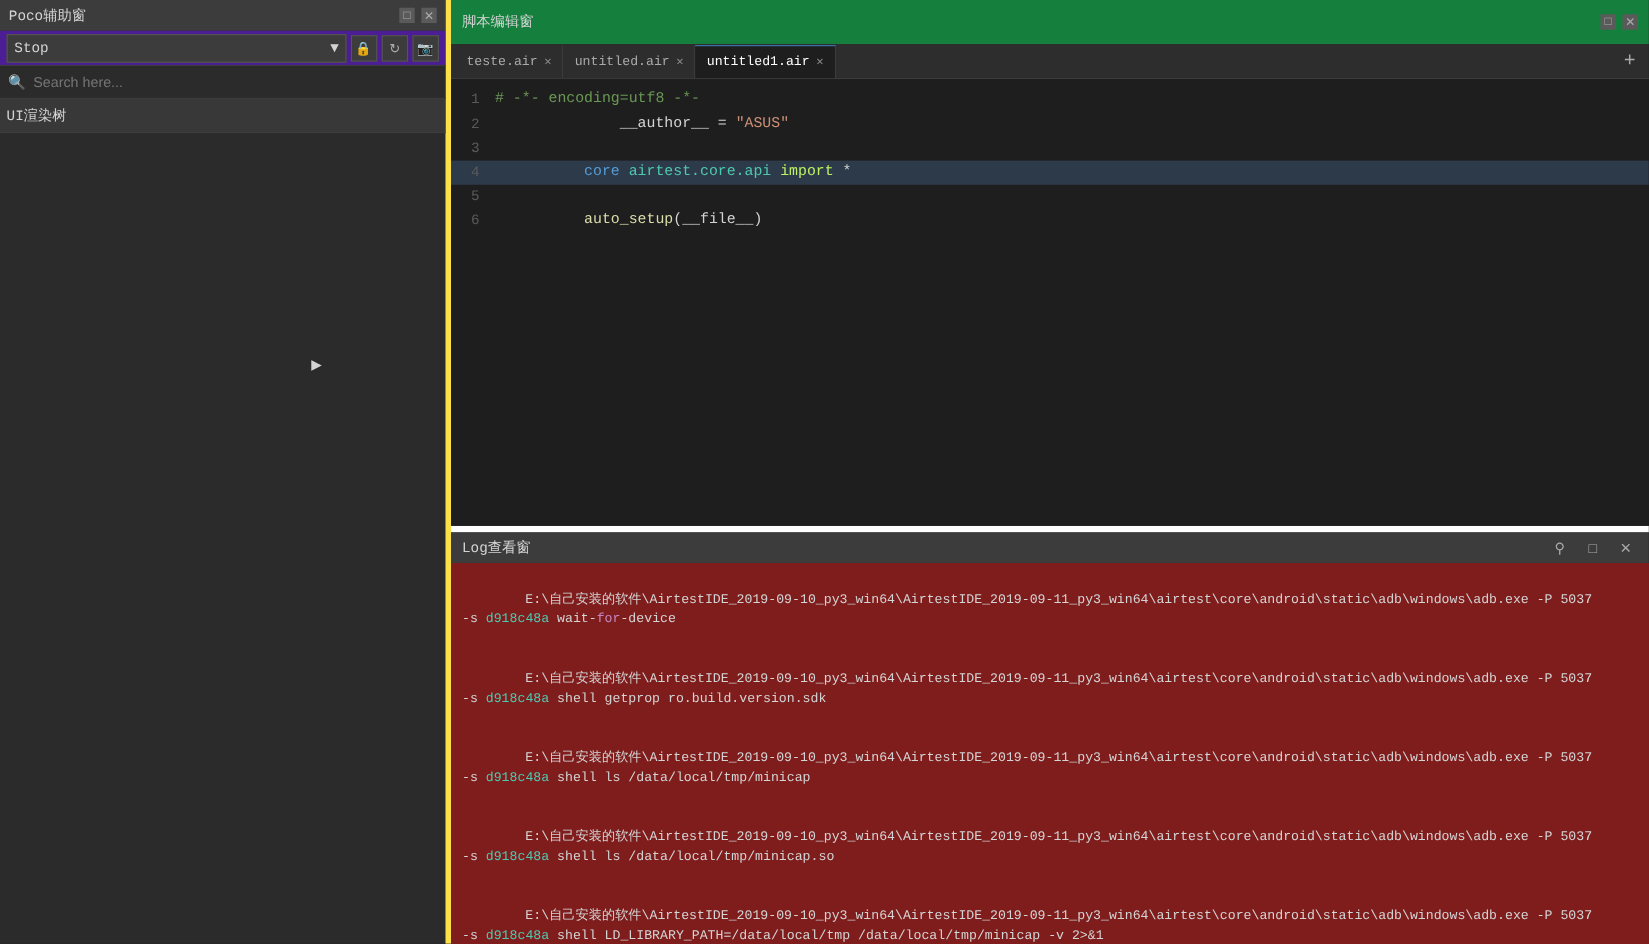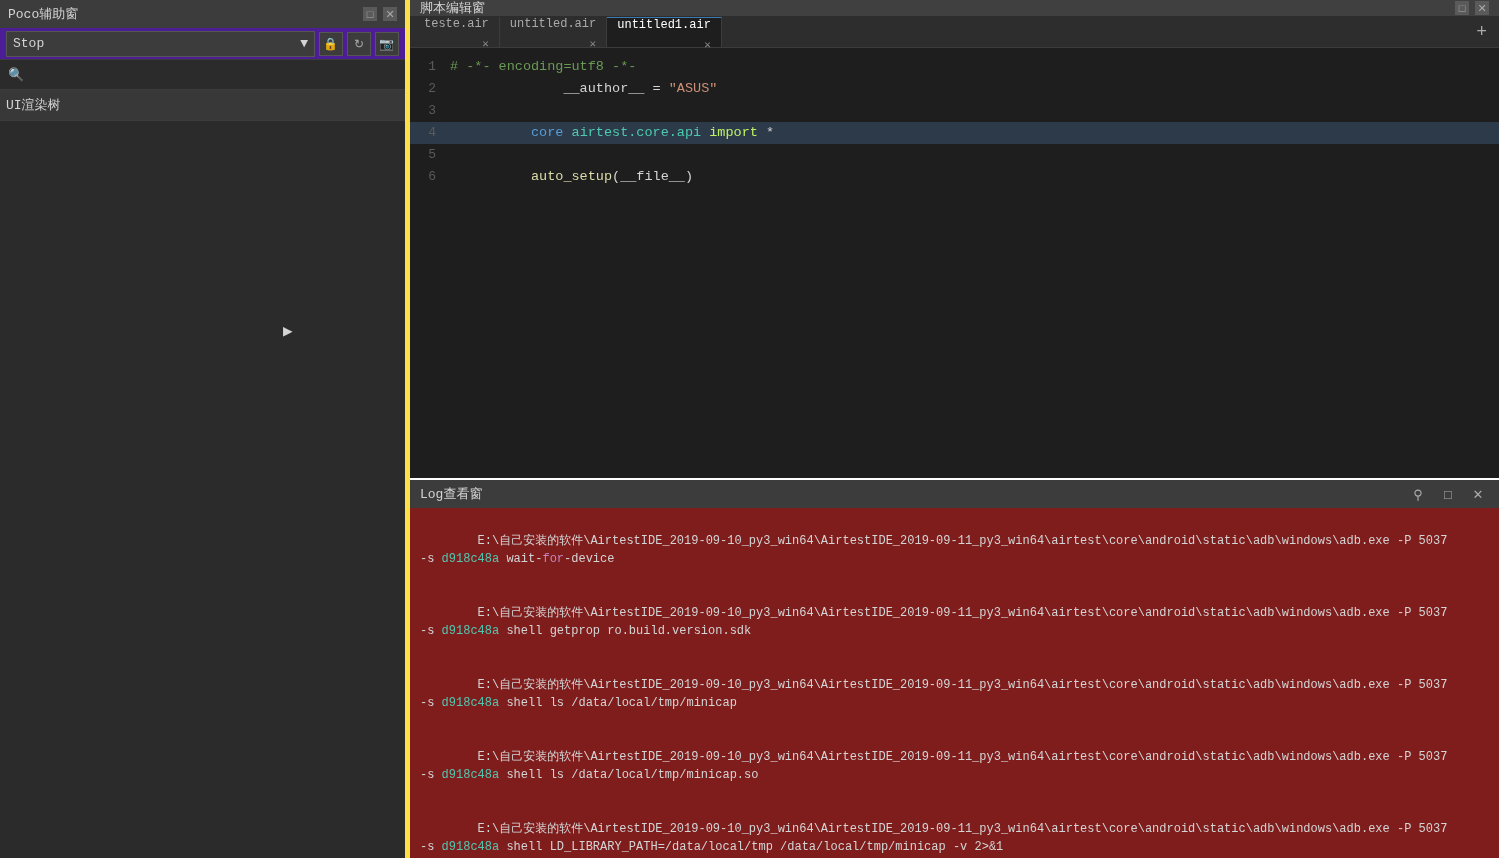--- a/index.html
+++ b/index.html
@@ -153,23 +153,23 @@
       flex: 1;
       display: flex;
       flex-direction: column;
       min-height: 0;
     }
 
     .editor-title-bar {
       display: flex;
       align-items: center;
       justify-content: space-between;
-      background: #404040;
+      background: #15803d;
       padding: 4px 10px;
-      height: 16px;
+      height: 40px;
     }
 
     .editor-title {
       color: #d4d4d4;
       font-size: 13px;
     }
 
     .editor-title-btns {
       display: flex;
       gap: 6px;
@@ -179,30 +179,29 @@
       display: flex;
       align-items: center;
       background: #2d2d2d;
       border-bottom: 1px solid #3c3c3c;
       height: 32px;
       padding-left: 4px;
     }
 
     .tab {
       display: flex;
-      align-items: flex-end;
+      align-items: center;
       padding: 0 10px;
       height: 30px;
       font-size: 12px;
       color: #aaa;
       background: #2d2d2d;
       border-right: 1px solid #3c3c3c;
       cursor: pointer;
       gap: 6px;
-      flex-direction: column;
     }
 
     .tab.active {
       background: #1e1e1e;
       color: #fff;
       border-top: 1px solid #3c7ab5;
     }
 
     .tab-close {
       color: #888;
@@ -259,21 +258,21 @@
     .t-normal { color: #d4d4d4; }
     .t-import-kw { color: #bef264; }
     .t-module { color: #4ec9b0; }
     .t-highlight { background: #2d3a4a; }
 
     
     .log-section {
       height: 380px;
       display: flex;
       flex-direction: column;
-      border-top: 2px solid #ffffff;
+      border-top: 6px solid #ffffff;
     }
 
     .log-title-bar {
       display: flex;
       align-items: center;
       justify-content: space-between;
       background: #3c3c3c;
       padding: 4px 10px;
       height: 28px;
     }
@@ -344,20 +343,21 @@
       <span>Stop</span>
       <span>▼</span>
     </div>
     <button class="stop-icon-btn">🔒</button>
     <button class="stop-icon-btn">↻</button>
     <button class="stop-icon-btn">📷</button>
   </div>
 
   <div class="search-bar">
     <span class="search-icon">🔍</span>
+    <input class="search-input" type="text" placeholder="Search here..." style="">
   </div>
 
   <div class="ui-tree-label">UI渲染树</div>
 
   <div class="cursor-area">
     <span class="cursor">▶</span>
   </div>
 </div>
 
 <div class="right-panel">

